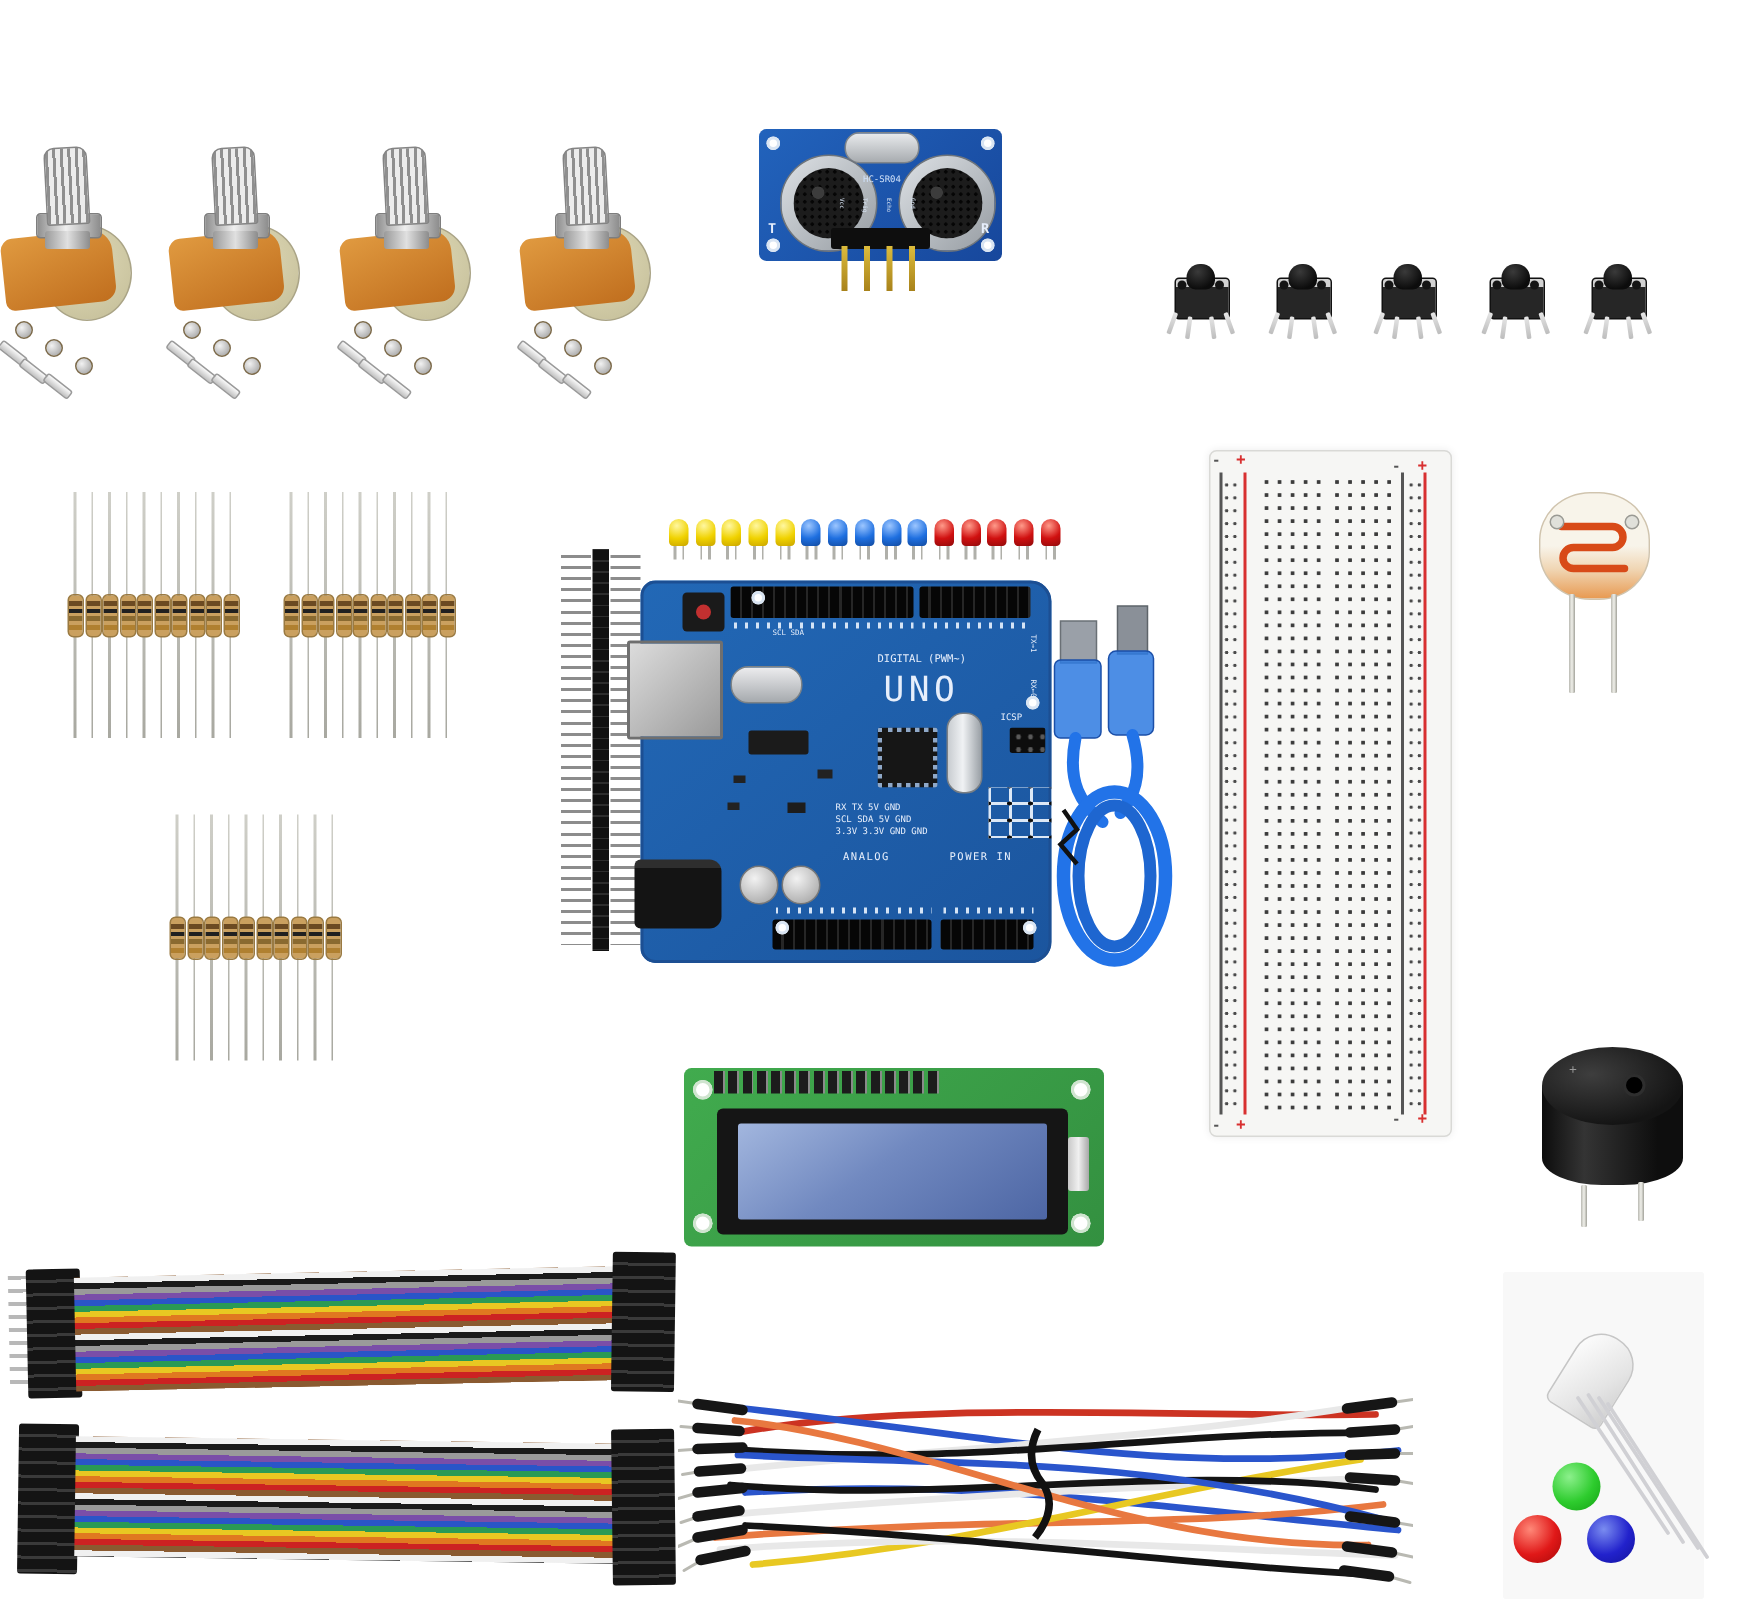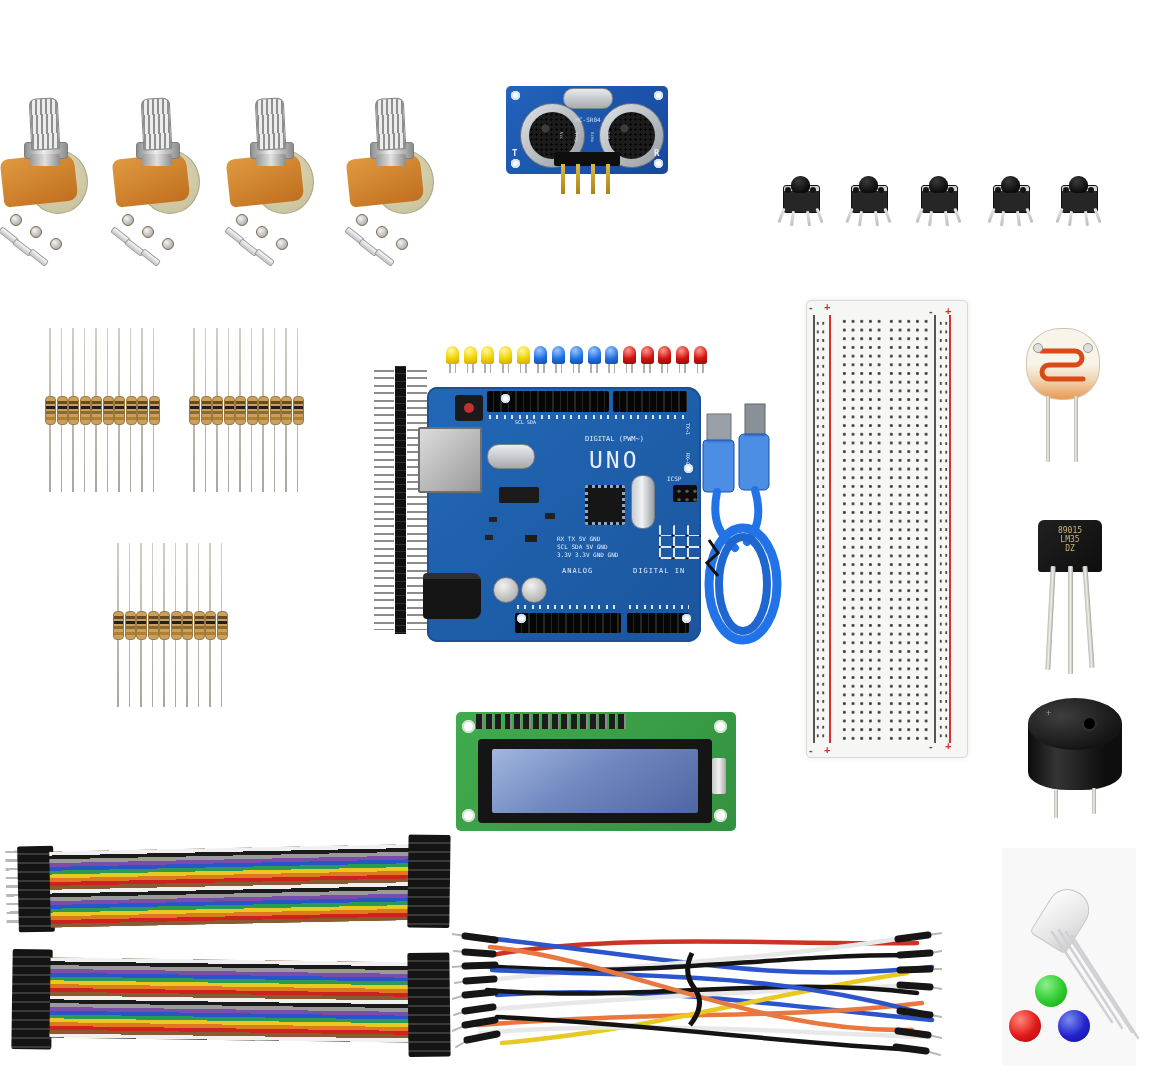--- a/index.html
+++ b/index.html
@@ -392,21 +392,21 @@
     <div class="uno-txt mono" style="left:158px;top:48px;font-size:7px;">DIGITAL (PWM~)</div>
     <div class="uno-txt mono" style="left:162px;top:60px;font-size:23px;letter-spacing:3px;">UNO</div>
     <span class="uno-txt mono" style="left:258px;top:36px;font-size:5px;writing-mode:vertical-rl;">TX→1</span>
     <span class="uno-txt mono" style="left:258px;top:66px;font-size:5px;writing-mode:vertical-rl;">RX←0</span>
     <div class="uno-txt mono" style="left:130px;top:148px;font-size:6px;line-height:8px;">
       <div>RX TX 5V GND</div>
       <div>SCL SDA 5V GND</div>
       <div>3.3V 3.3V GND GND</div>
     </div>
     <div class="uno-txt mono" style="left:135px;top:180px;font-size:7px;letter-spacing:1px;">ANALOG</div>
-    <div class="uno-txt mono" style="left:206px;top:180px;font-size:7px;letter-spacing:1px;">DIGITAL IN</div>
+    <div class="uno-txt mono" style="left:206px;top:180px;font-size:7px;letter-spacing:1px;">POWER IN</div>
     <div class="abs" style="left:66px;top:190px;width:24px;height:24px;border-radius:50%;background:radial-gradient(circle at 38% 32%,#f2f2f2,#b2b2b2 75%,#8c8c8c);border:1px solid #787878;"></div>
     <div class="abs" style="left:94px;top:190px;width:24px;height:24px;border-radius:50%;background:radial-gradient(circle at 38% 32%,#f2f2f2,#b2b2b2 75%,#8c8c8c);border:1px solid #787878;"></div>
     <div class="abs" style="left:-4px;top:186px;width:58px;height:46px;background:linear-gradient(#2e2e2e 0 6px,#141414 6px);border-radius:4px 8px 8px 4px;"></div>
     <div class="dotrow" style="left:90px;top:218px;width:104px;"></div>
     <div class="dotrow" style="left:202px;top:218px;width:60px;"></div>
     <div class="hdr-black" style="left:88px;top:226px;width:106px;height:20px;"></div>
     <div class="hdr-black" style="left:200px;top:226px;width:62px;height:20px;"></div>
     <div class="hole" style="left:74px;top:7px;"></div>
     <div class="hole" style="left:257px;top:77px;"></div>
     <div class="hole" style="left:90px;top:227px;"></div>
@@ -449,30 +449,20 @@
       <svg width="72" height="70" viewBox="0 0 72 70">
         <path d="M14,22 h34 a7,7 0 0 1 0,14 h-26 a7,7 0 0 0 0,14 h34" fill="none" stroke="#d84a18" stroke-width="5" stroke-linecap="round"></path>
       </svg>
       <div class="abs" style="left:6px;top:14px;width:8px;height:8px;border-radius:50%;background:#e0e0da;border:1px solid #9a9a94;"></div>
       <div class="abs" style="left:56px;top:14px;width:8px;height:8px;border-radius:50%;background:#e0e0da;border:1px solid #9a9a94;"></div>
     </div>
     <div class="leg-silver" style="left:20px;top:68px;width:4px;height:66px;"></div>
     <div class="leg-silver" style="left:48px;top:68px;width:4px;height:66px;"></div>
   </div>
 
-  <div class="abs" style="left:1036px;top:520px;width:70px;height:150px;">
-    <div class="abs" style="left:2px;top:0;width:64px;height:46px;background:linear-gradient(135deg,#202020,#0e0e0e);border-radius:6px 6px 3px 3px;color:#cbb67a;font-size:8px;line-height:9px;padding-top:6px;text-align:center;" class2="mono">
-      <div class="mono">89015</div>
-      <div class="mono">LM35</div>
-      <div class="mono">DZ</div>
-    </div>
-    <div class="leg-silver" style="left:12px;top:46px;width:5px;height:104px;transform:rotate(3deg);"></div>
-    <div class="leg-silver" style="left:32px;top:46px;width:5px;height:108px;"></div>
-    <div class="leg-silver" style="left:50px;top:46px;width:5px;height:102px;transform:rotate(-4deg);"></div>
-  </div>
 
   <div class="abs" style="left:1028px;top:698px;width:96px;height:126px;">
     <div class="abs" style="left:0;top:26px;width:94px;height:66px;background:linear-gradient(90deg,#0c0c0c,#343434 30%,#0e0e0e 82%);border-radius:0 0 40px 40px / 0 0 18px 18px;"></div>
     <div class="abs" style="left:0;top:0;width:94px;height:52px;border-radius:50%;background:radial-gradient(ellipse at 35% 35%,#3e3e3e,#141414 72%);">
       <div class="abs" style="left:54px;top:18px;width:11px;height:11px;border-radius:50%;background:#000;border:2px solid #2e2e2e;"></div>
       <span class="abs" style="left:18px;top:10px;color:#9a9a9a;font-size:9px;">+</span>
     </div>
     <div class="leg-silver" style="left:26px;top:92px;width:4px;height:28px;"></div>
     <div class="leg-silver" style="left:64px;top:90px;width:4px;height:26px;"></div>
   </div>

